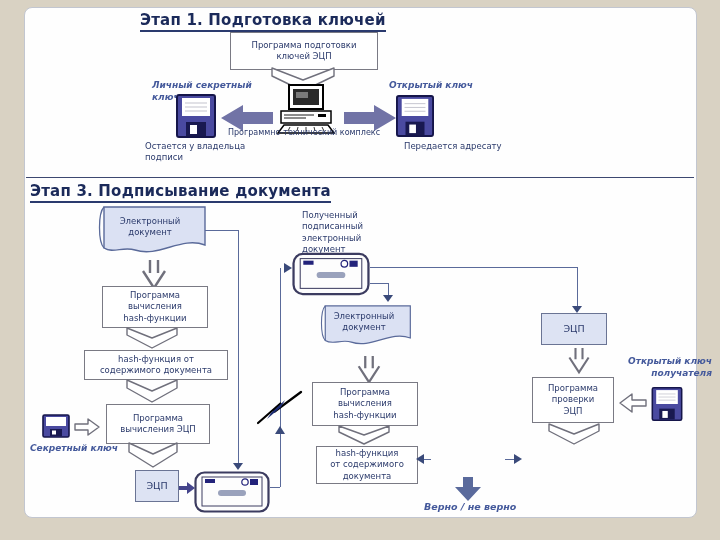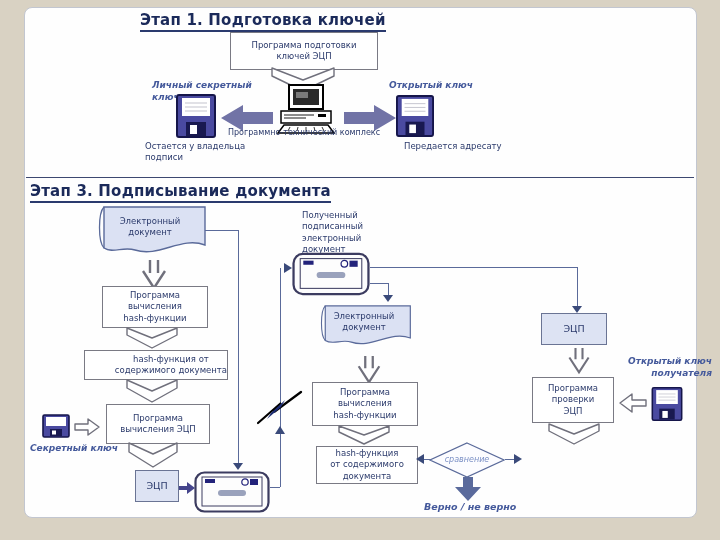--- a/index.html
+++ b/index.html
@@ -157,21 +157,21 @@
 вычисления
 hash-функции</span>
   </div>
 
   <span class="icon" style="left:126px;top:327px;">
     <svg width="52" height="22" viewBox="0 0 52 22">
         <polygon points="1,1 26,11 51,1 51,8 26,21 1,8" fill="#fff" stroke="#70707c" stroke-width="1.4" stroke-linejoin="round"></polygon>
       </svg>
   </span>
 
-  <div class="box" style="left:84px;top:350px;width:142px;height:28px;justify-content:flex-end;">
+  <div class="box" style="left:84px;top:350px;width:142px;height:28px;">
     <span class="bt">hash-функция от
 содержимого документа</span>
   </div>
 
   <span class="icon" style="left:126px;top:379px;">
     <svg width="52" height="24" viewBox="0 0 52 24">
         <polygon points="1,1 26,12 51,1 51,9 26,23 1,9" fill="#fff" stroke="#70707c" stroke-width="1.4" stroke-linejoin="round"></polygon>
       </svg>
   </span>
 
@@ -291,26 +291,20 @@
     <span class="bt">hash-функция
 от содержимого
 документа</span>
   </div>
 
   <span class="ah ah-left" style="left:416px;top:454px;"></span>
   <div class="line" style="left:424px;top:459px;width:7px;height:1px;"></div>
   <div class="line" style="left:505px;top:459px;width:10px;height:1px;"></div>
   <span class="ah ah-right" style="left:514px;top:454px;"></span>
 
-  <span class="icon" style="left:429px;top:442px;">
-    <svg width="76" height="36" viewBox="0 0 76 36">
-        <polygon points="38,1 75,18 38,35 1,18" fill="#fcfcff" stroke="#5a6a9a" stroke-width="1.2"></polygon>
-      </svg>
-    <span class="dia-text">сравнение</span>
-  </span>
 
   <span class="icon" style="left:455px;top:477px;">
     <svg width="26" height="24" viewBox="0 0 26 24">
         <polygon points="8,0 18,0 18,10 26,10 13,24 0,10 8,10" fill="#5a6a9c"></polygon>
       </svg>
   </span>
   <div class="result" style="left:424px;top:501px;">Верно / не верно</div>
 
   <div class="box fill" style="left:541px;top:313px;width:64px;height:30px;">
     <span class="bt big">ЭЦП</span>

